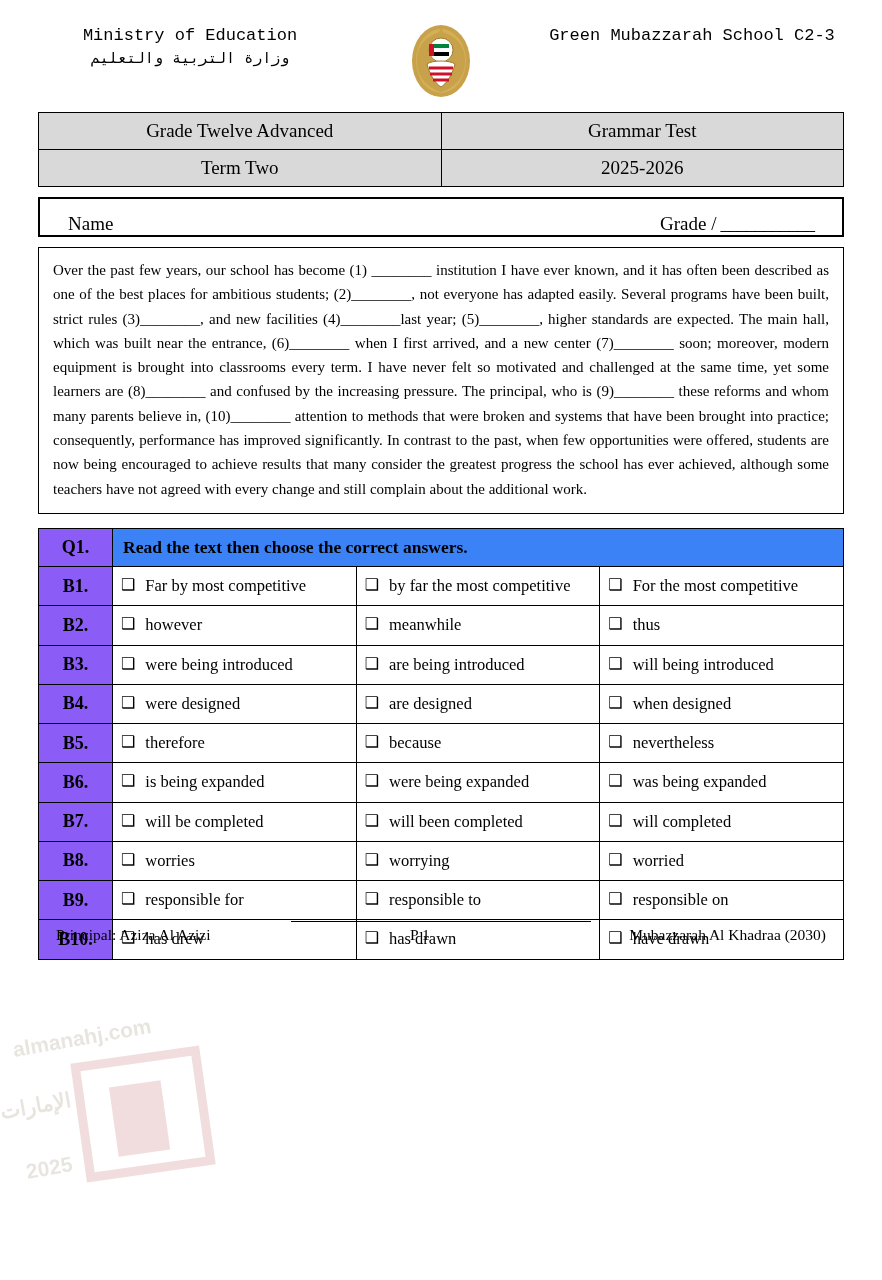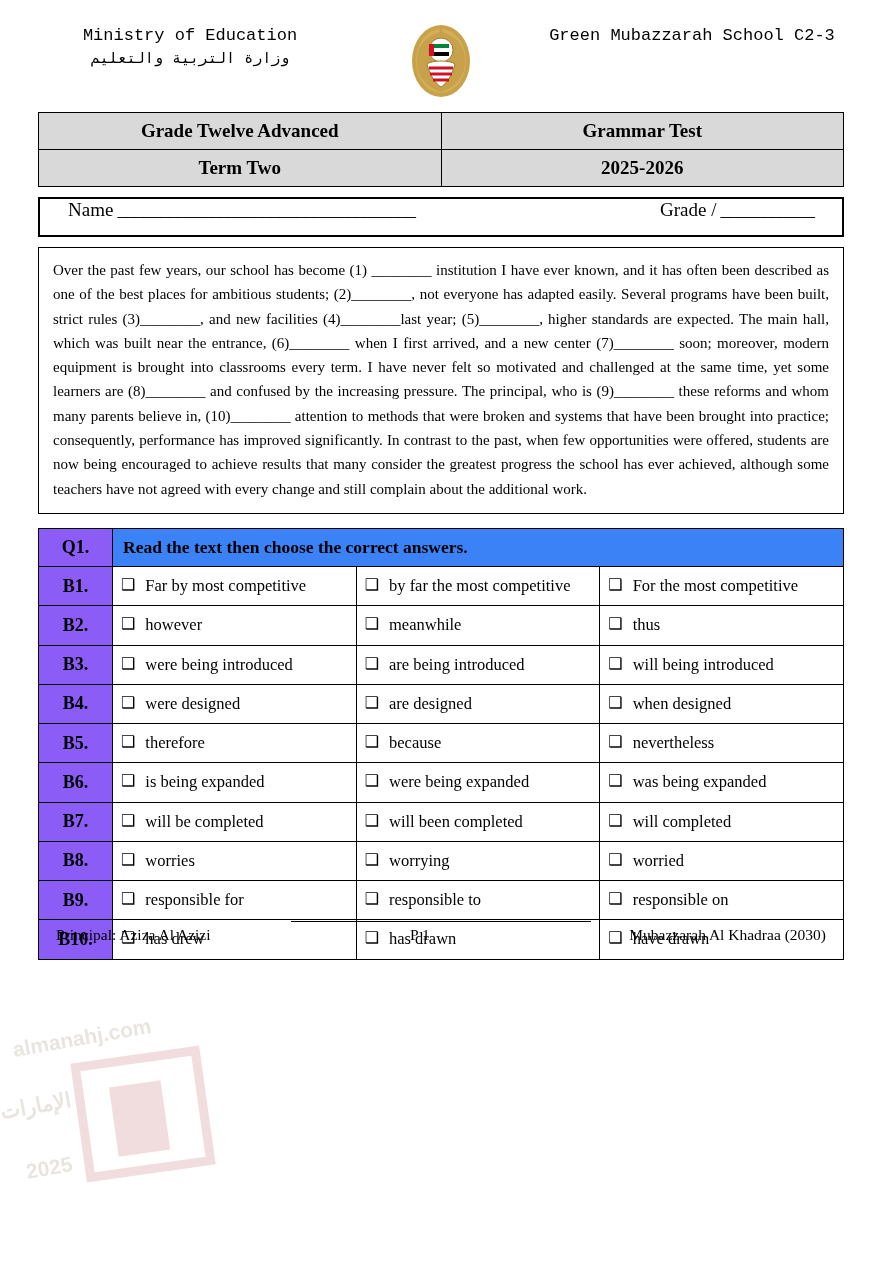--- a/index.html
+++ b/index.html
@@ -53,33 +53,33 @@
   
   .info-table {
     margin: 14px 20px 0 20px;
     border-collapse: collapse;
     width: calc(100% - 40px);
     background: #d9d9d9;
   }
   .info-table td {
     border: 1.6px solid #000;
     text-align: center;
-    font-weight: bold;
+    font-weight: normal;
     font-size: 19px;
     padding: 7px 4px;
   }
   .info-table td.left-cell { width: 50%; }
 
   
   .name-row {
     margin: 10px 20px 0 20px;
     border: 2px solid #000;
     height: 40px;
     display: flex;
-    align-items: flex-start;
+    align-items: flex-end;
     font-size: 19px;
     padding: 0 28px;
   }
   .name-row .label { margin-right: 4px; }
   .name-row .fill { letter-spacing: -1px; }
   .name-row .spacer { flex: 1; }
 
   
   .passage {
     margin: 10px 20px 0 20px;
@@ -238,21 +238,20 @@
       </tr>
       <tr>
         <td class="left-cell">Term Two</td>
         <td>2025-2026</td>
       </tr>
     </tbody>
       </table>
 
     <div class="name-row">
       <span class="label">Name</span>
-      <span class="fill">___________________________________</span>
       <span class="spacer"></span>
       <span class="label">Grade  /</span>
       <span class="fill">___________</span>
     </div>
 
     <div class="passage">Over the past few years, our school has become (1) ________ institution I have ever known, and it has often been described as one of the best places for ambitious students; (2)________, not everyone has adapted easily. Several programs have been built, strict rules (3)________, and new facilities (4)________last year; (5)________, higher standards are expected. The main hall, which was built near the entrance, (6)________ when I first arrived, and a new center (7)________ soon; moreover, modern equipment is brought into classrooms every term. I have never felt so motivated and challenged at the same time, yet some learners are (8)________ and confused by the increasing pressure. The principal, who is (9)________ these reforms and whom many parents believe in, (10)________ attention to methods that were broken and systems that have been brought into practice; consequently, performance has improved significantly. In contrast to the past, when few opportunities were offered, students are now being encouraged to achieve results that many consider the greatest progress the school has ever achieved, although some teachers have not agreed with every change and still complain about the additional work.</div>
 
     <table class="q-table">
       <tbody>
         <tr>

